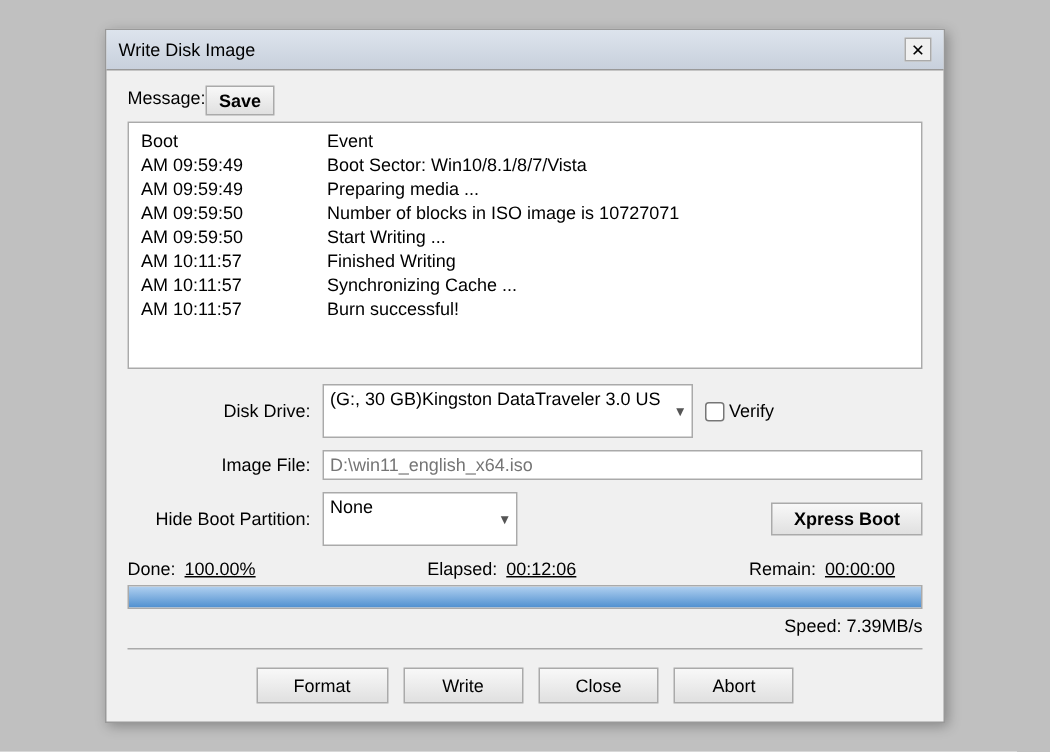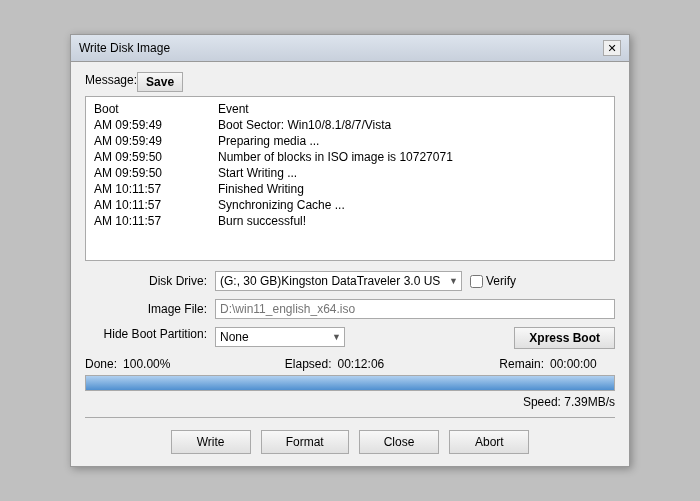--- a/index.html
+++ b/index.html
@@ -103,21 +103,21 @@
       right: 4px;
       top: 50%;
       transform: translateY(-50%);
       font-size: 9px;
       pointer-events: none;
       color: #555;
     }
     .select-wrapper select {
       border: 1px solid #aaa;
       background: #fff;
-      padding: 2px 20px 2px 4px;
+      padding: 2px 20px 18px 4px;
       font-size: 12px;
       appearance: none;
       -webkit-appearance: none;
       cursor: pointer;
       min-width: 200px;
     }
     .select-wrapper-sm select {
       min-width: 80px;
     }
     .select-wrapper-md select {
@@ -165,20 +165,21 @@
       gap: 6px;
     }
     .progress-stat-label {
       font-size: 12px;
       color: #000;
     }
     .progress-stat-value {
       font-size: 12px;
       color: #000;
       min-width: 65px;
+      text-decoration: underline;
     }
     .progress-bar-container {
       background: #fff;
       border: 1px solid #aaa;
       height: 16px;
       width: 100%;
       margin-bottom: 4px;
       overflow: hidden;
     }
     .progress-bar-fill {
@@ -209,21 +210,21 @@
     .divider {
       border: none;
       border-top: 1px solid #aaa;
       margin: 8px 0;
     }
     .xpress-btn {
       margin-left: auto;
     }
     .hide-boot-row {
       display: flex;
-      align-items: flex-start;
+      align-items: center;
       margin-bottom: 8px;
     }
   </style>
 </head>
 <body>
 
 <div class="window">
 
   <div class="title-bar">
     <span class="title-bar-text">Write Disk Image</span>
@@ -334,19 +335,19 @@
       <div class="speed-row">
         <span>Speed:</span>
         &nbsp;
         <span>7.39MB/s</span>
       </div>
     </div>
 
     <hr class="divider">
 
     <div class="bottom-buttons">
+      <button class="bottom-btn">Format</button>
       <button class="bottom-btn">Write</button>
-      <button class="bottom-btn">Format</button>
       <button class="bottom-btn">Close</button>
       <button class="bottom-btn">Abort</button>
     </div>
   </div>
 </div>
 
 </body></html>

